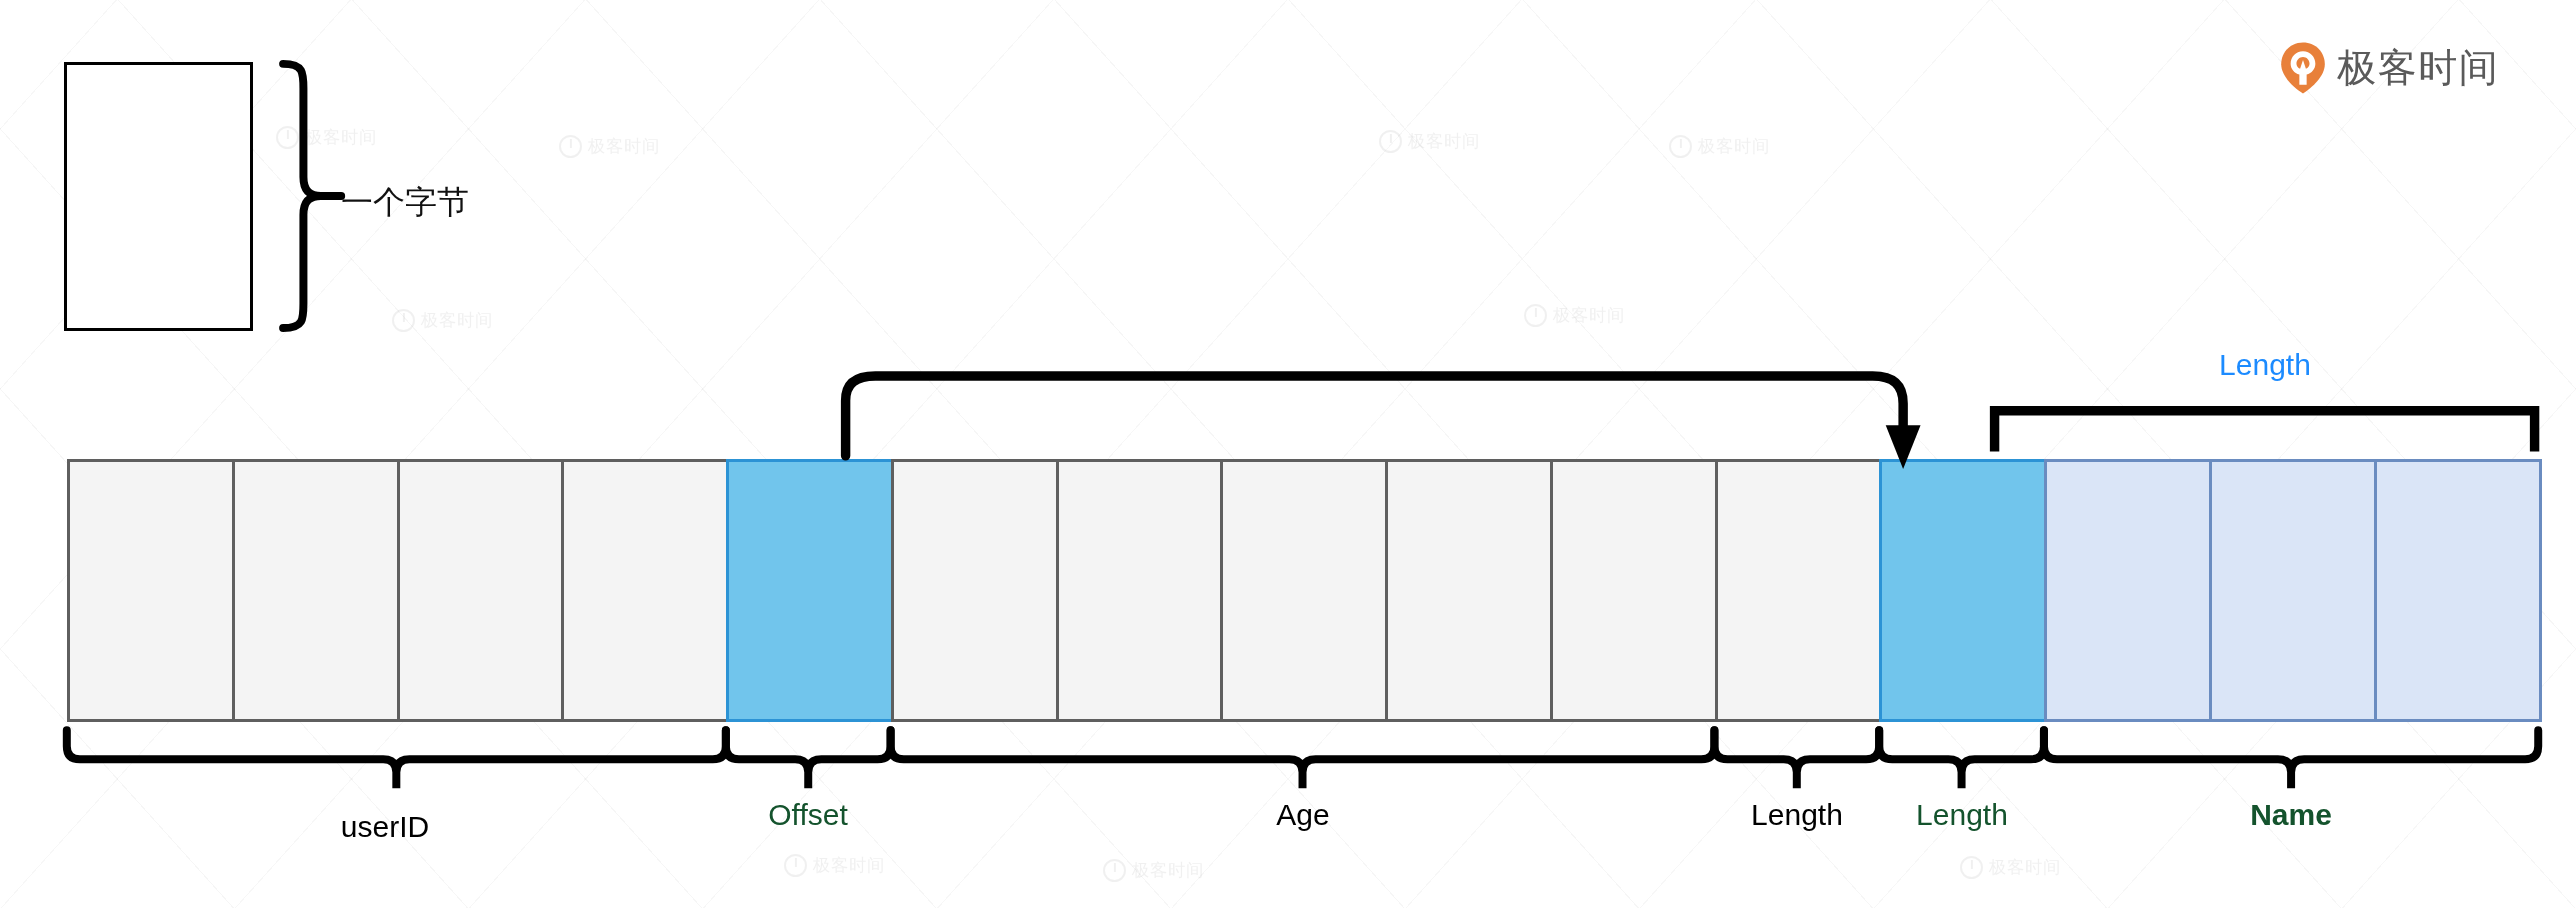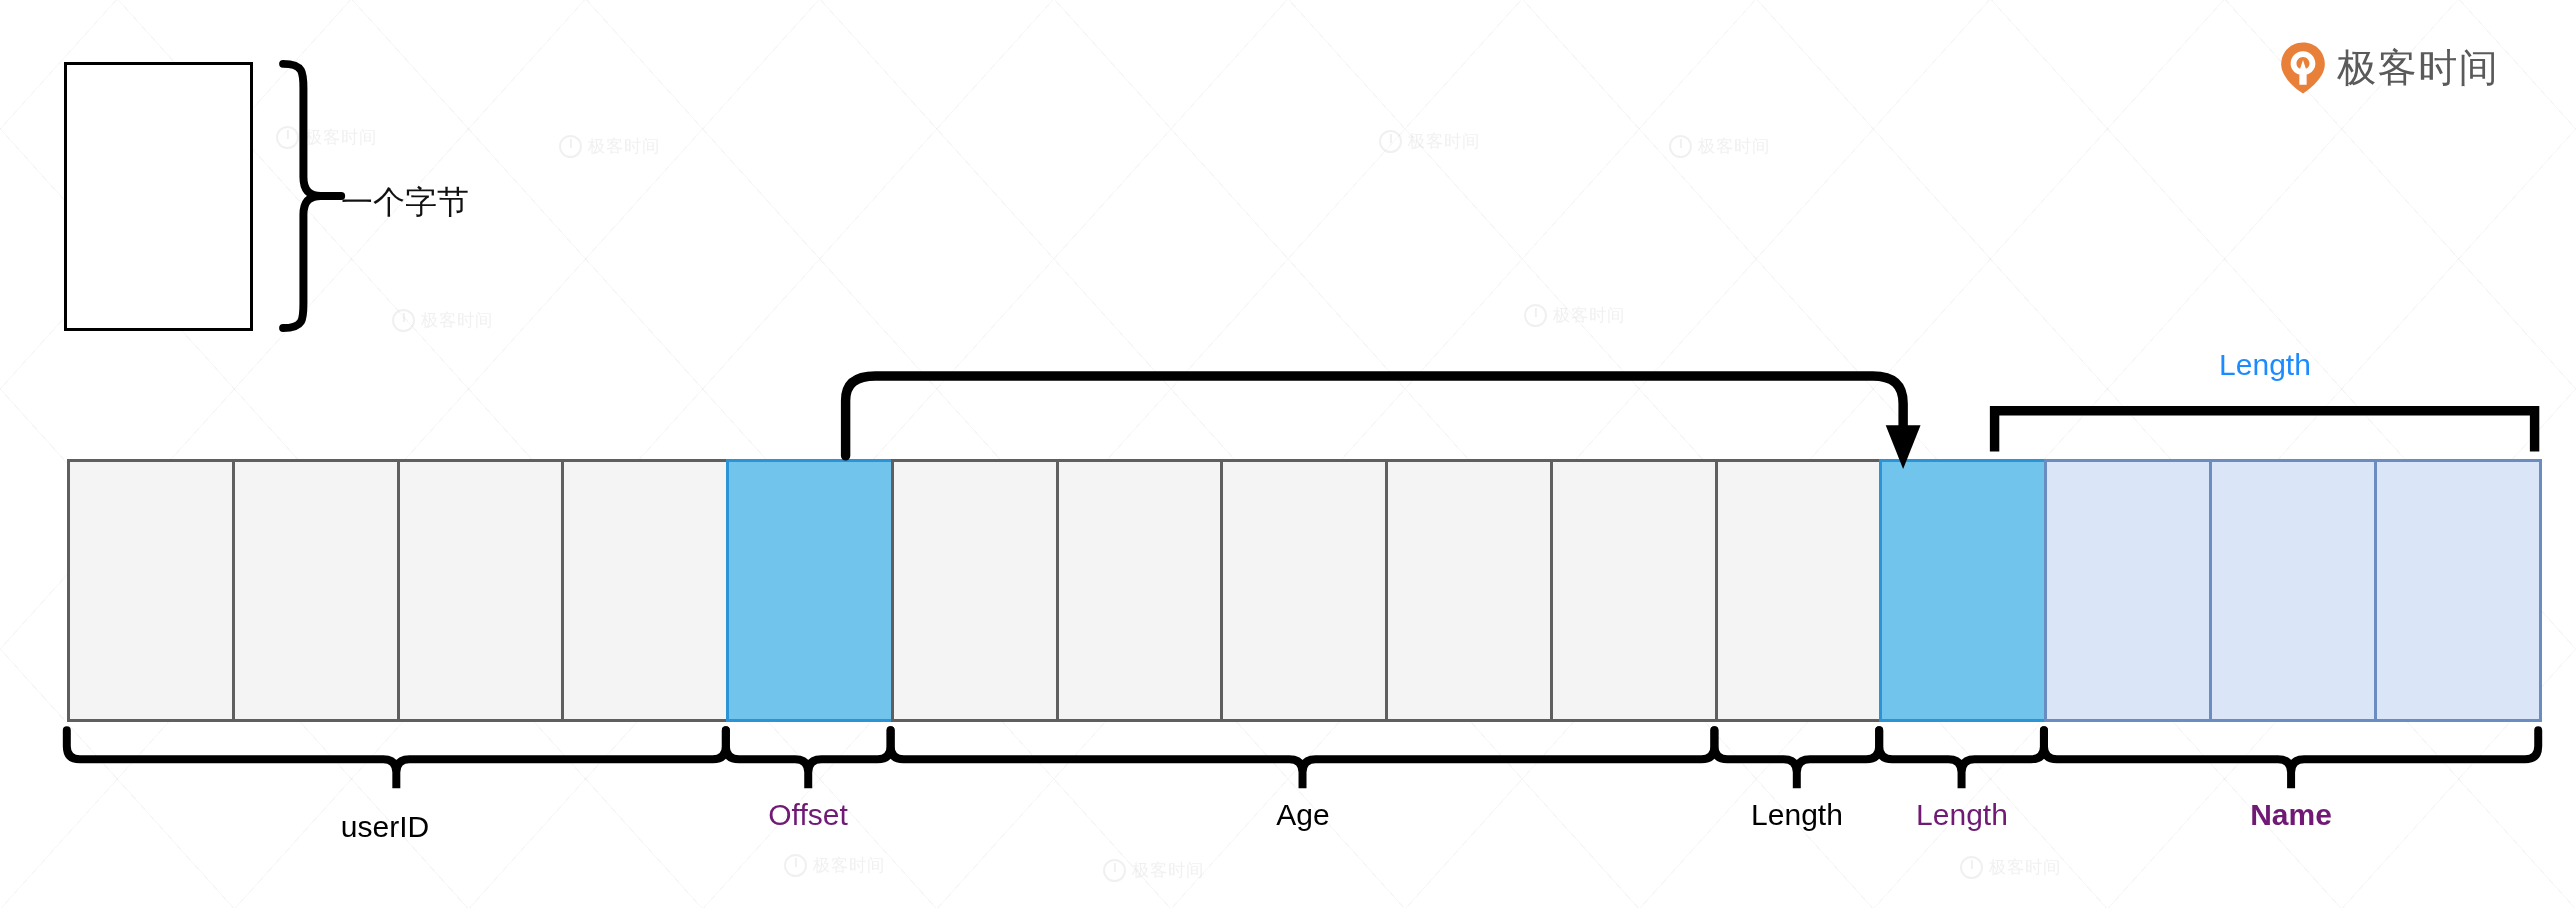--- a/index.html
+++ b/index.html
@@ -91,21 +91,21 @@
   .cell.lblue { background: #DAE5F7; border: 3.6px solid #6A8CC0; }
 
   
   .lbl {
     position: absolute;
     text-align: center;
     font-size: 30px;
     white-space: nowrap;
     color: #000;
   }
-  .lbl.blue { color: #701a75; }
+  .lbl.blue { color: #14532d; }
   .lbl.bold { font-weight: bold; }
   .lbl.topblue { color: #1C8BFF; }
 
   svg.overlay {
     position: absolute;
     left: 0; top: 0;
     width: 2576px; height: 908px;
     pointer-events: none;
     overflow: visible;
   }

